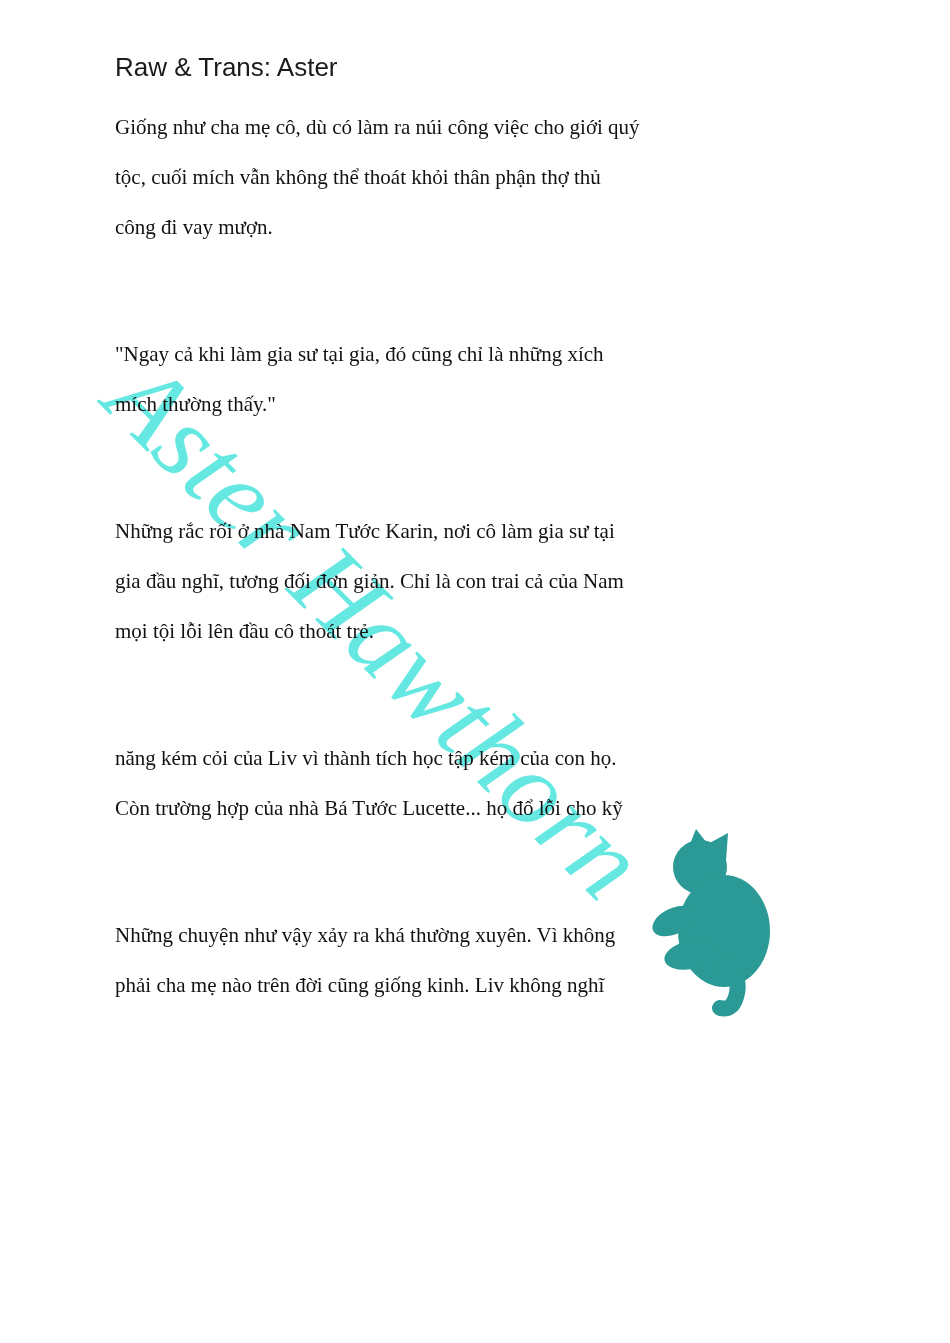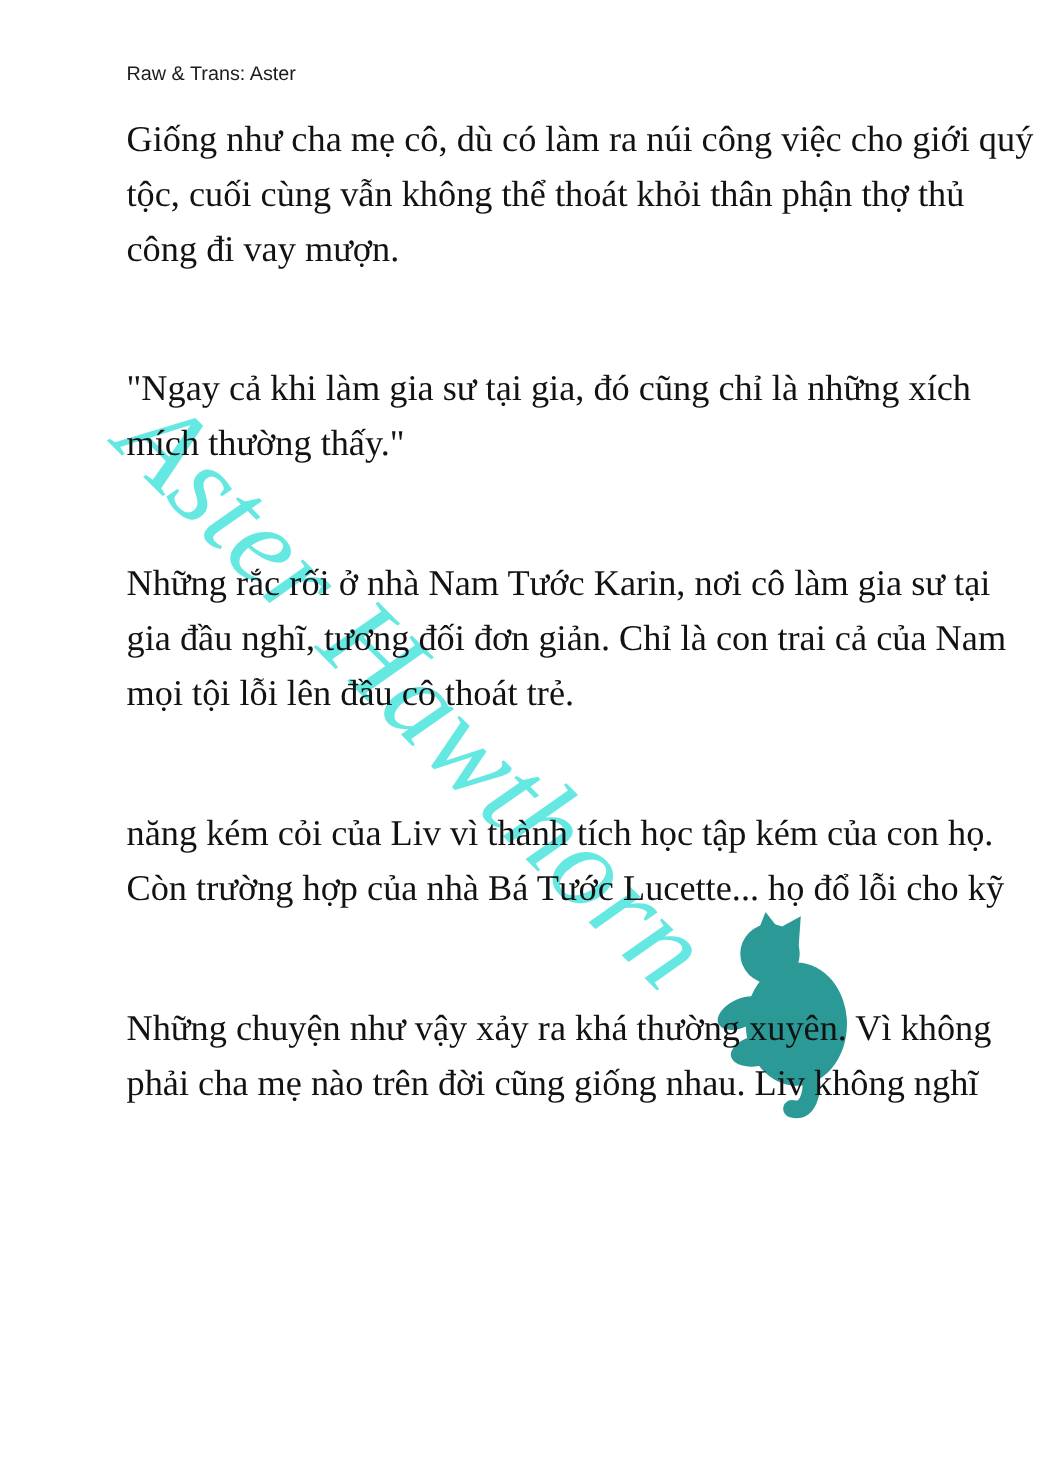--- a/index.html
+++ b/index.html
@@ -11,21 +11,21 @@
     overflow: hidden;
     font-family: "Liberation Serif", serif;
     color: #121212;
   }
   .credit-header {
     position: absolute;
     left: 115px;
     top: 55px;
     z-index: 2;
     font-family: "Liberation Sans", sans-serif;
-    font-size: 18px;
+    font-size: 26px;
     line-height: 24px;
     color: #1b1b1b;
     white-space: nowrap;
   }
   .watermark {
     position: absolute;
     left: 170px;
     top: 336px;
     z-index: 0;
     transform: rotate(45deg);
@@ -47,21 +47,21 @@
   }
   .content {
     position: absolute;
     left: 115px;
     top: 102px;
     width: 740px;
     z-index: 1;
   }
   .para { margin: 0 0 77px 0; }
   .line {
-    font-size: 33px;
+    font-size: 21px;
     line-height: 50px;
     height: 50px;
     white-space: nowrap;
     color: #121212;
   }
 </style>
 </head>
 <body>
 
 <div class="page">
@@ -79,21 +79,21 @@
       <path d="M 76 138 Q 92 152 86 170 Q 82 184 70 181" fill="none" stroke="#2b9a96" stroke-width="16" stroke-linecap="round"></path>
     </g>
   </svg>
 
   <div class="credit-header">Raw &amp; Trans: Aster</div>
 
   <div class="content">
 
     <div class="para">
       <div class="line">Giống như cha mẹ cô, dù có làm ra núi công việc cho giới quý</div>
-      <div class="line">tộc, cuối cùng vẫn không thể thoát khỏi thân phận thợ thủ</div>
+      <div class="line">tộc, cuối mích vẫn không thể thoát khỏi thân phận thợ thủ</div>
       <div class="line">công đi vay mượn.</div>
     </div>
 
     <div class="para">
       <div class="line">"Ngay cả khi làm gia sư tại gia, đó cũng chỉ là những xích</div>
       <div class="line">mích thường thấy."</div>
     </div>
 
     <div class="para">
       <div class="line">Những rắc rối ở nhà Nam Tước Karin, nơi cô làm gia sư tại</div>
@@ -101,17 +101,17 @@
       <div class="line">mọi tội lỗi lên đầu cô thoát trẻ.</div>
     </div>
 
     <div class="para">
       <div class="line">năng kém cỏi của Liv vì thành tích học tập kém của con họ.</div>
       <div class="line">Còn trường hợp của nhà Bá Tước Lucette... họ đổ lỗi cho kỹ</div>
     </div>
 
     <div class="para">
       <div class="line">Những chuyện như vậy xảy ra khá thường xuyên. Vì không</div>
-      <div class="line">phải cha mẹ nào trên đời cũng giống nhau. Liv không nghĩ</div>
+      <div class="line">phải cha mẹ nào trên đời cũng giống kinh. Liv không nghĩ</div>
     </div>
 
   </div>
 </div>
 
 </body></html>

